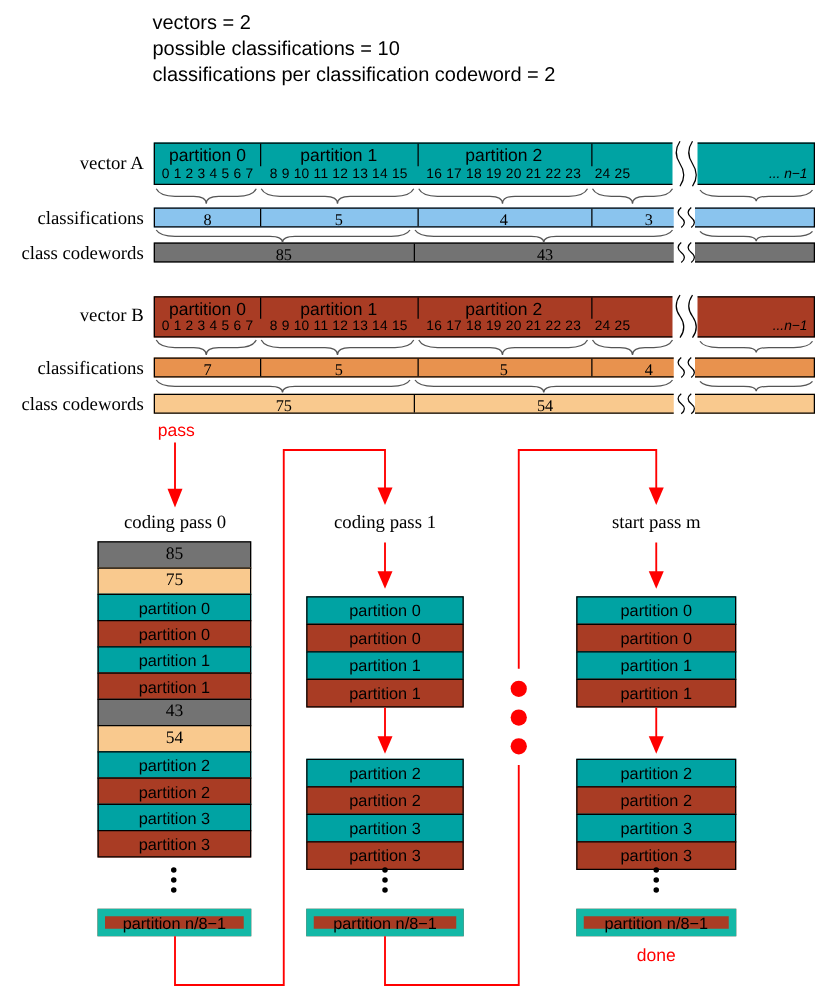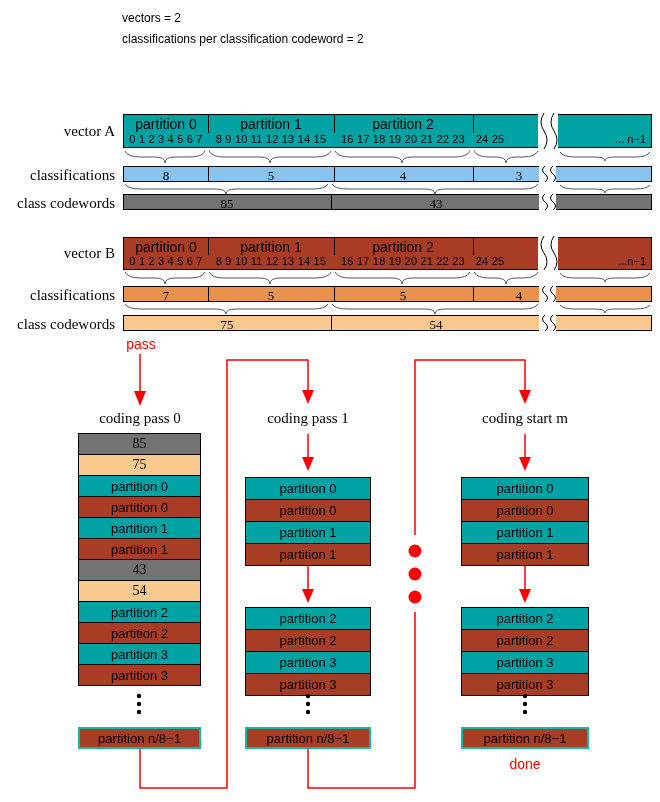--- a/index.html
+++ b/index.html
@@ -1,55 +1,56 @@
 <!DOCTYPE html>
 <html><head>
 <meta charset="utf-8">
 <style>
   html,body{margin:0;padding:0;background:#fff;}
   #canvas{position:relative;width:660px;height:802px;background:#fff;overflow:hidden;
           font-family:"Liberation Sans",sans-serif;color:#000;}
   .abs{position:absolute;}
-  .hline{font-size:12px;line-height:21px;white-space:nowrap;}
+  .hline{font-size:16px;line-height:21px;white-space:nowrap;}
   .rowlabel{font-family:"Liberation Serif",serif;font-size:15px;white-space:nowrap;
             text-align:right;width:120px;}
   .bar{position:absolute;border:1px solid #000;box-sizing:border-box;}
   .c-teal{background:#00a3a3;}
   .c-brick{background:#a93c24;}
   .c-blue{background:#8ac4ee;}
   .c-cyan{background:#737373;}
   .c-orange{background:#e8924e;}
   .c-tan{background:#f9c98e;}
   .cc{position:absolute;transform:translateX(-50%);white-space:nowrap;}
   .plabel{font-size:14px;top:1px;}
   .idx{font-size:11px;letter-spacing:0.2px;}
   .vdiv{position:absolute;width:1px;background:#000;}
   .val{font-family:"Liberation Serif",serif;font-size:13px;top:1px;}
-  .tail{position:absolute;font-size:11px;white-space:nowrap;}
+  .tail{position:absolute;font-size:11px;white-space:nowrap;font-style:italic;}
   .cell{position:absolute;border:1px solid #000;box-sizing:border-box;display:flex;
         align-items:center;justify-content:center;font-size:13px;white-space:nowrap;}
   .cell.num{font-family:"Liberation Serif",serif;font-size:14px;}
-  .cell.tailcell{border:2px solid #14b8a6;}
+  .cell.tailcell{border:6px solid #14b8a6;}
   .passlabel{position:absolute;transform:translateX(-50%);font-family:"Liberation Serif",serif;
              font-size:15px;white-space:nowrap;}
   .redtext{position:absolute;transform:translateX(-50%);color:#ff0000;font-size:14px;white-space:nowrap;}
   svg.overlay{position:absolute;left:0;top:0;pointer-events:none;}
   .brace{stroke:#555;fill:none;stroke-width:1;}
   .squig{stroke:#000;fill:none;stroke-width:1;}
   .redline{stroke:#ff0000;fill:none;stroke-width:1.5;}
   .redfill{fill:#ff0000;stroke:none;}
   .blackdot{fill:#000;stroke:none;}
 </style>
 </head>
 <body>
 
 <div id="canvas">
 
   <div class="abs" style="left:122px;top:8px;">
     <div class="hline">vectors = 2</div>
+    <div class="hline">possible classifications = 10</div>
     <div class="hline">classifications per classification codeword = 2</div>
   </div>
 
   <div class="abs rowlabel" style="left:-5px;top:123px;">vector A</div>
   <div class="abs rowlabel" style="left:-5px;top:167px;">classifications</div>
   <div class="abs rowlabel" style="left:-5px;top:195px;">class codewords</div>
 
   <div class="bar c-teal" style="left:123px;top:114px;width:529px;height:34px;">
     <span class="cc plabel" style="left:42px;">partition 0</span>
     <span class="cc plabel" style="left:147px;">partition 1</span>
@@ -111,21 +112,21 @@
   <div class="bar c-tan" style="left:123px;top:315px;width:529px;height:16px;">
     <div class="vdiv" style="left:207px;top:0;height:14px;"></div>
     <span class="cc val" style="left:103px;">75</span>
     <span class="cc val" style="left:312px;">54</span>
   </div>
 
   <div class="redtext" style="left:141px;top:336px;">pass</div>
   <div class="redtext" style="left:525px;top:756px;">done</div>
   <div class="passlabel" style="left:140px;top:410px;">coding pass 0</div>
   <div class="passlabel" style="left:308px;top:410px;">coding pass 1</div>
-  <div class="passlabel" style="left:525px;top:410px;">coding start m</div>
+  <div class="passlabel" style="left:525px;top:410px;">start pass m</div>
 
   <div class="cell num c-cyan" style="left:78px;top:433px;width:123px;height:22px;">85</div>
   <div class="cell num c-tan" style="left:78px;top:454px;width:123px;height:22px;">75</div>
   <div class="cell c-teal" style="left:78px;top:475px;width:123px;height:22px;">partition 0</div>
   <div class="cell c-brick" style="left:78px;top:496px;width:123px;height:22px;">partition 0</div>
   <div class="cell c-teal" style="left:78px;top:517px;width:123px;height:22px;">partition 1</div>
   <div class="cell c-brick" style="left:78px;top:538px;width:123px;height:22px;">partition 1</div>
   <div class="cell num c-cyan" style="left:78px;top:559px;width:123px;height:22px;">43</div>
   <div class="cell num c-tan" style="left:78px;top:580px;width:123px;height:22px;">54</div>
   <div class="cell c-teal" style="left:78px;top:601px;width:123px;height:22px;">partition 2</div>

